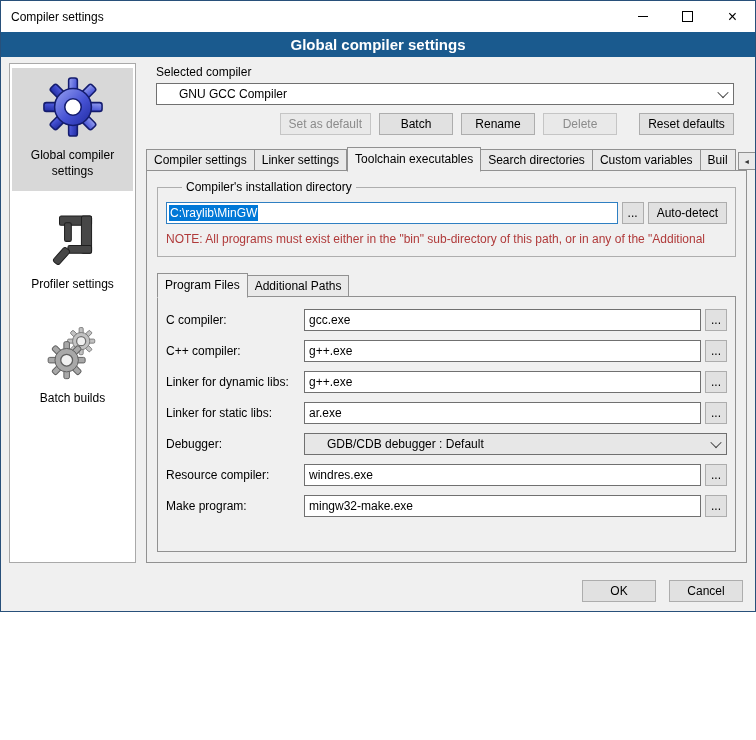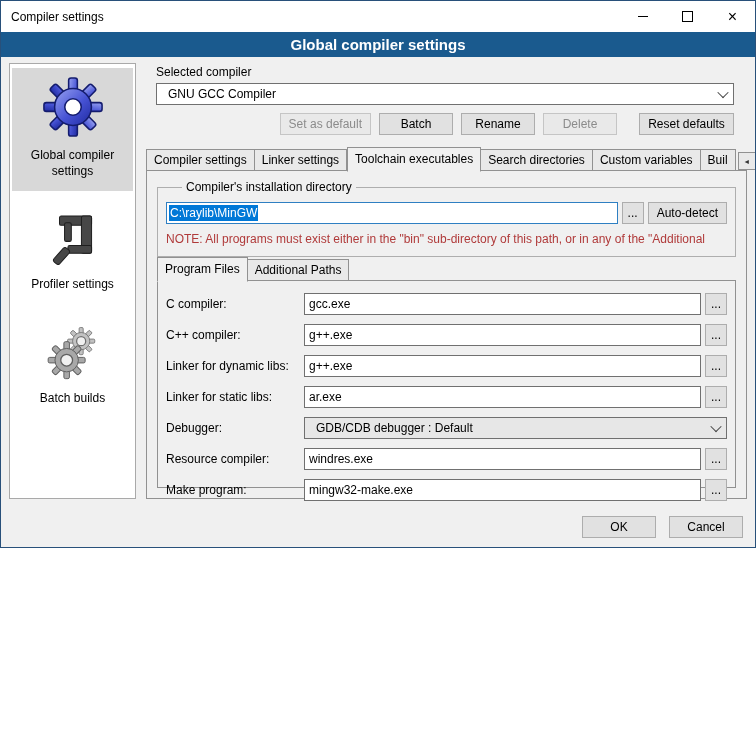--- a/index.html
+++ b/index.html
@@ -1,19 +1,19 @@
 <!DOCTYPE html>
 <html style="--header-bg: #1a5a8e; --selection: #0078d7; --note-red: #b03a3a;"><head>
 <meta charset="utf-8">
 <style>
   html, body { margin:0; padding:0; background:#ffffff; }
   body { font-family:"Liberation Sans", sans-serif; font-size:12px; color:#000; }
 
   .window {
-    width:756px; height:548px; box-sizing:border-box;
+    width:756px; height:612px; box-sizing:border-box;
     border:1px solid #28507a; background:#f0f0f0;
     display:flex; flex-direction:column; overflow:hidden;
   }
 
   
   .titlebar { height:31px; background:#ffffff; display:flex; align-items:center; flex-shrink:0; }
   .titlebar .title { padding-left:10px; font-size:12px; }
   .tb-controls { margin-left:auto; display:flex; height:100%; }
   .tb-btn { width:45px; height:100%; display:flex; align-items:center; justify-content:center; cursor:default; }
   .glyph-min { width:10px; height:1px; background:#000; display:block; }
@@ -43,21 +43,21 @@
   .side-item.selected { background:#d8d8d8; }
   .side-label { font-size:12px; text-align:center; line-height:1.3; }
 
   
   .main { flex:1; display:flex; flex-direction:column; min-width:0; }
   .sel-label { margin:2px 0 4px 10px; }
 
   
   .combo {
     height:22px; box-sizing:border-box; border:1px solid #707070; background:#fff;
-    display:flex; align-items:center; padding-left:11px; font-size:12px; cursor:default;
+    display:flex; align-items:center; padding-left:22px; font-size:12px; cursor:default;
   }
   .main-combo { margin:0 13px 0 10px; }
   .chev { margin-left:auto; width:20px; align-self:stretch; display:flex; align-items:center; justify-content:center; }
   .chev-glyph { width:7px; height:7px; border-right:1.5px solid #444; border-bottom:1.5px solid #444; transform:rotate(45deg) translate(-1px,-1px); }
 
   
   .btn {
     background:#e1e1e1; border:1px solid #adadad; box-sizing:border-box;
     height:22px; font-size:12px; font-family:inherit; color:#000;
     display:inline-flex; align-items:center; justify-content:center; padding:0 8px; cursor:default;
@@ -96,21 +96,21 @@
   .groupbox-legend { position:absolute; top:-8px; left:24px; background:#f0f0f0; padding:0 4px; font-size:12px; }
   .dir-row { display:flex; gap:4px; align-items:flex-end; }
   .dir-input {
     flex:1; height:22px; box-sizing:border-box; border:1px solid #2e7fc2; background:#fff;
     display:flex; align-items:center; padding:0 2px; overflow:hidden; cursor:text;
   }
   .dir-input .sel { background:var(--selection, #0078d7); color:#fff; padding:1px 1px; white-space:nowrap; }
   .note { margin-top:8px; margin-bottom:2px; color:var(--note-red, #b03a3a); white-space:nowrap; overflow:hidden; }
 
   
-  .subtabbar { display:flex; align-items:flex-end; position:relative; z-index:2; }
+  .subtabbar { margin-top:16px; display:flex; align-items:flex-end; position:relative; z-index:2; }
   .subpanel {
     border:1px solid #919191; margin-top:-1px; background:#f0f0f0; position:relative; z-index:1;
     flex:1; min-height:0; padding:12px 8px; display:flex; flex-direction:column;
   }
 
   .frow { display:flex; align-items:center; margin-bottom:9px; flex-shrink:0; }
   .flabel { width:138px; flex-shrink:0; font-size:12px; }
   .field-input {
     flex:1; height:22px; box-sizing:border-box; border:1px solid #707070; background:#fff;
     font-family:inherit; font-size:12px; padding:8px 4px; min-width:0;

